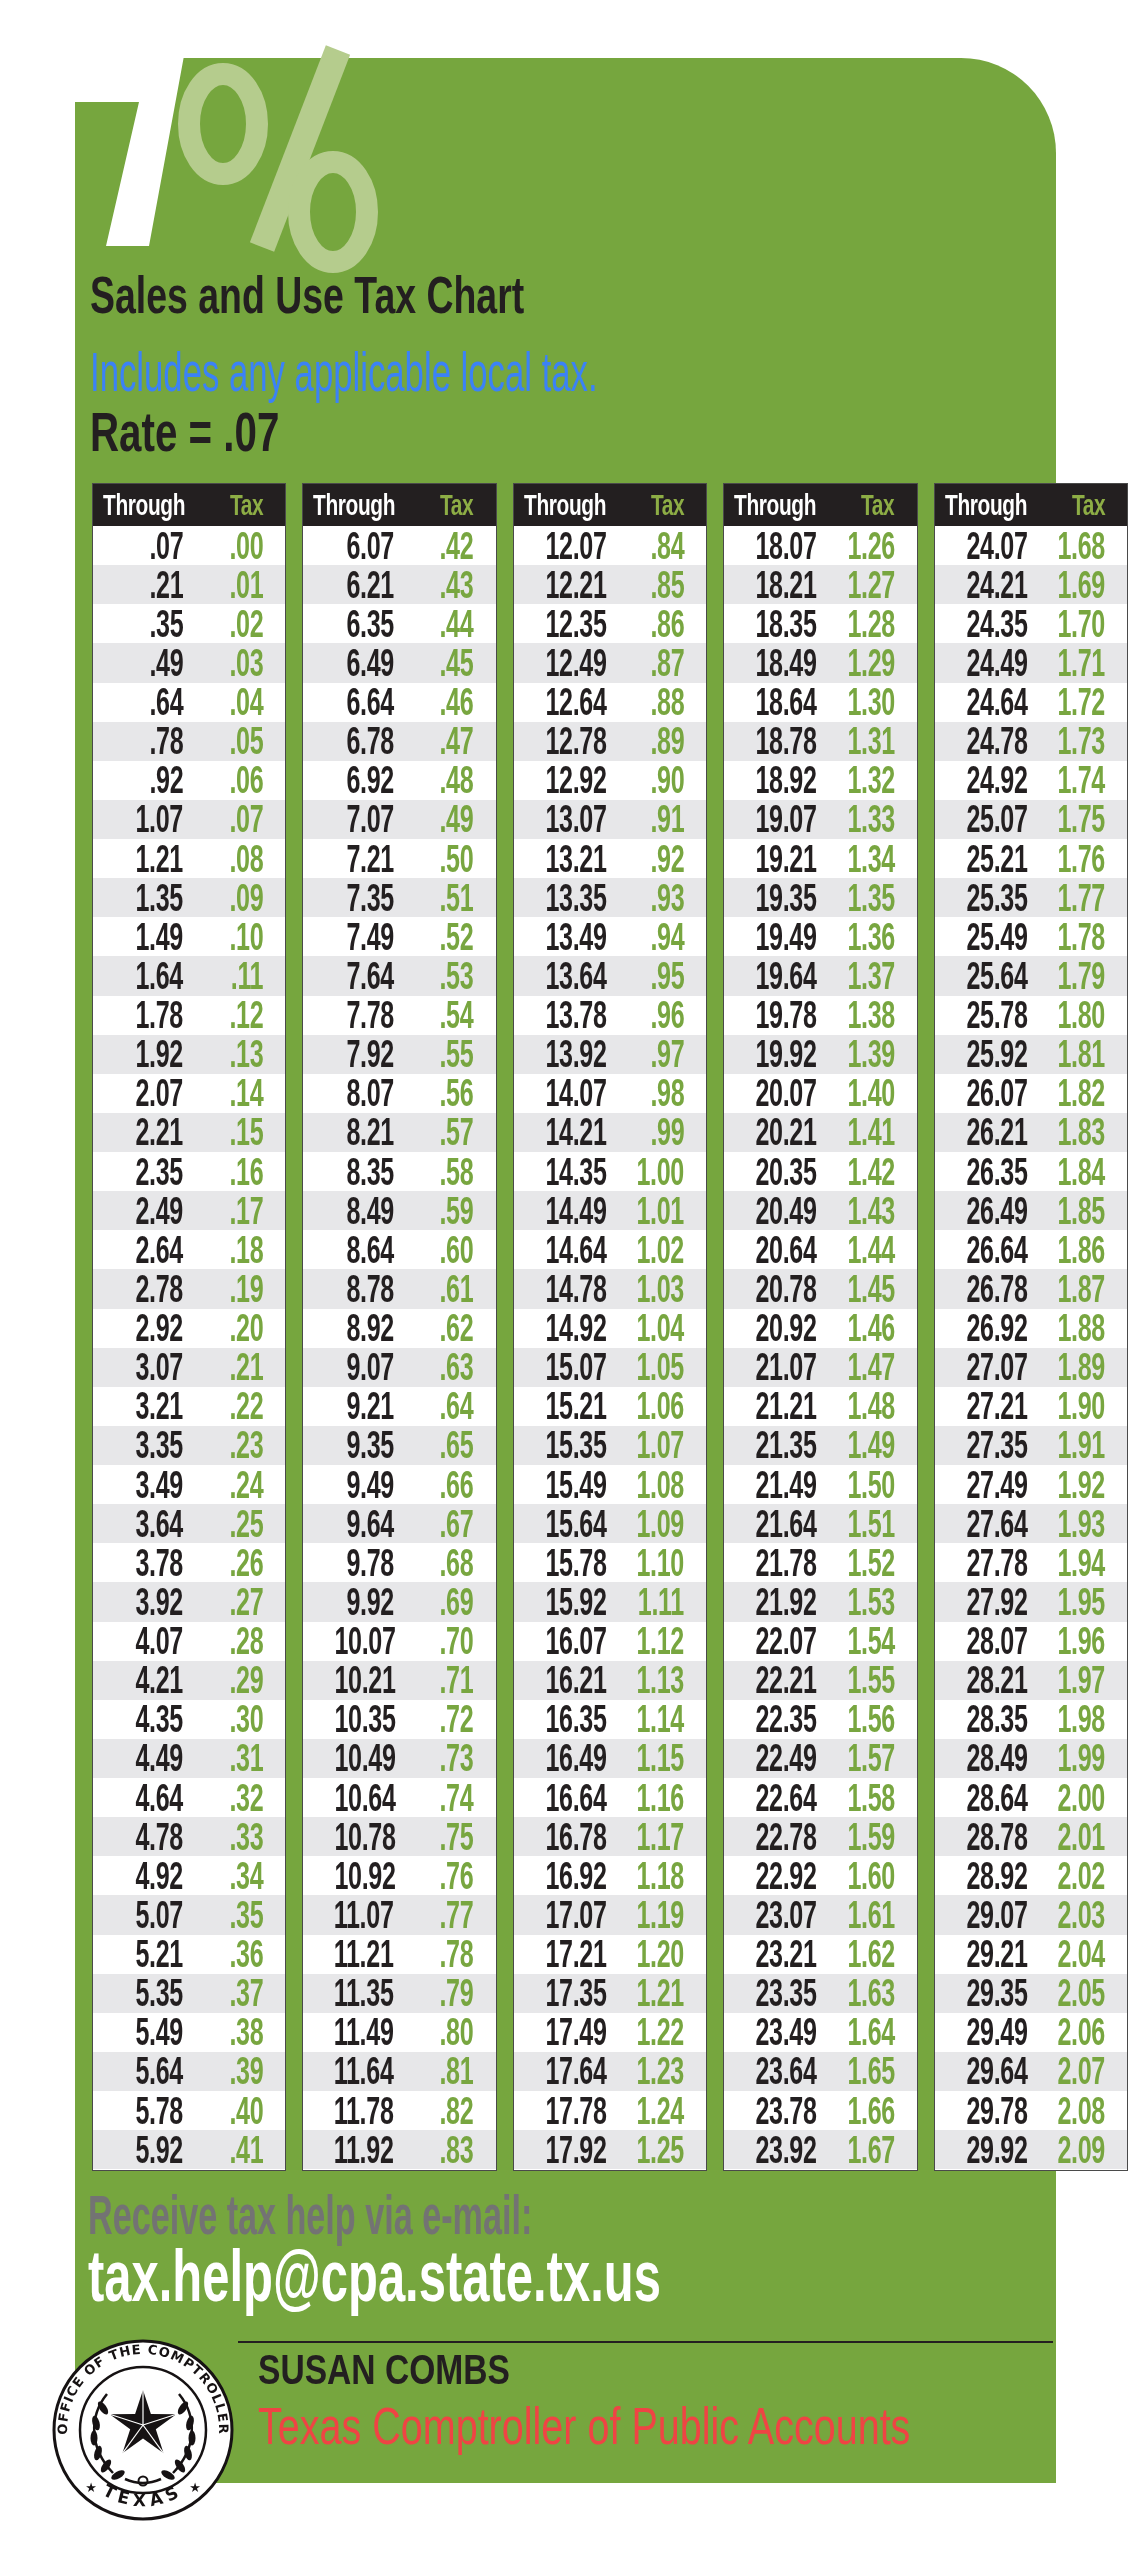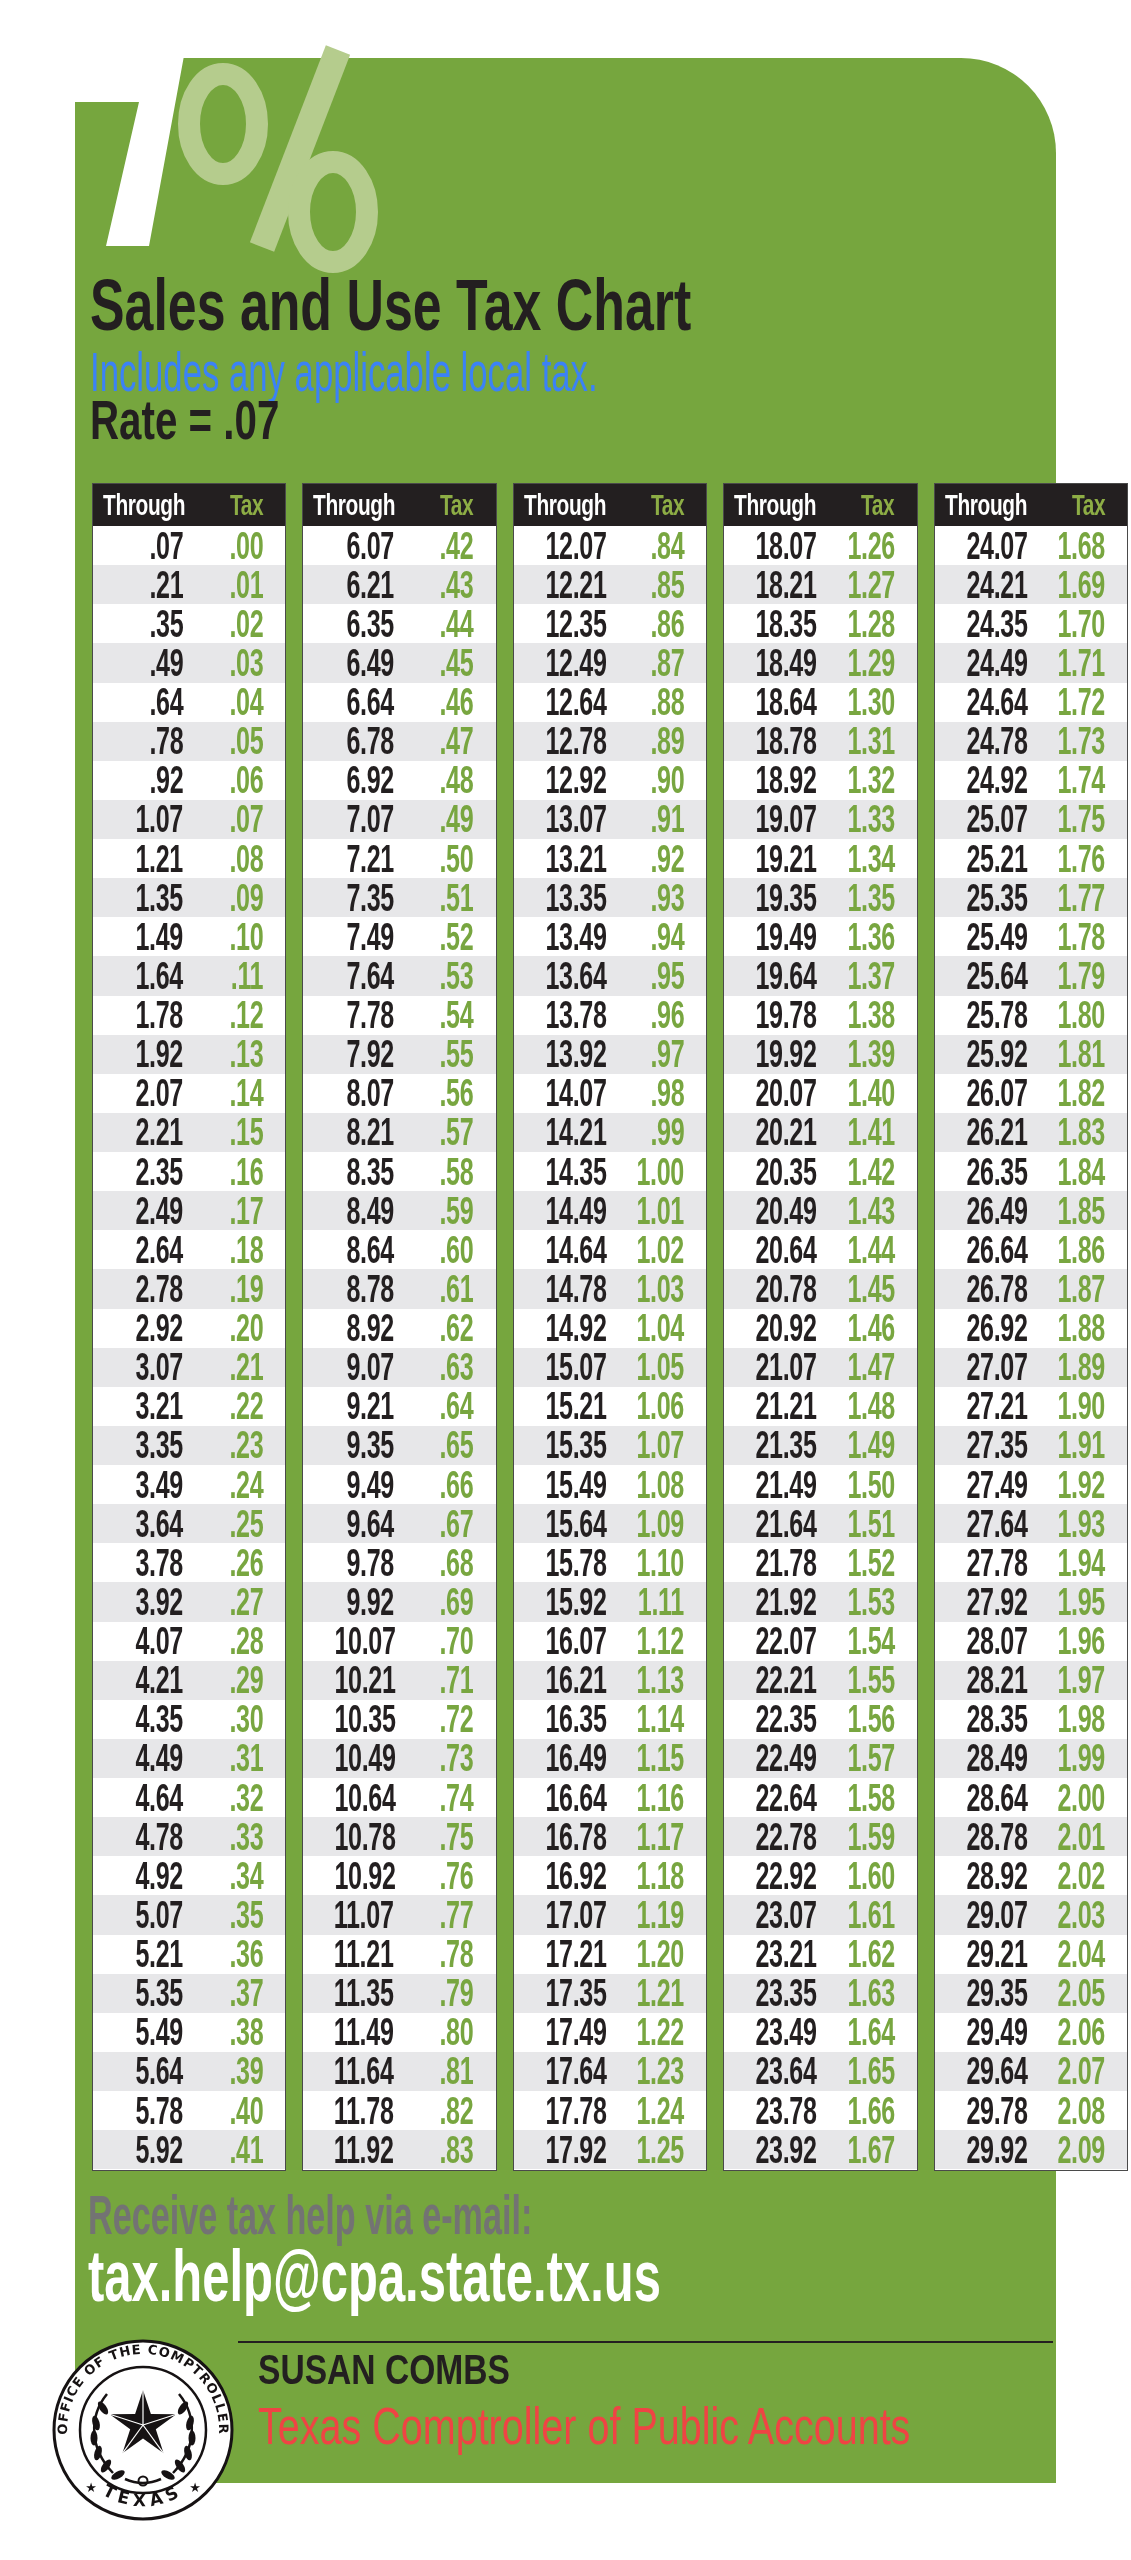--- a/index.html
+++ b/index.html
@@ -7,25 +7,25 @@
     width:1131px;height:2560px;position:relative;background:#ffffff;overflow:hidden;
     font-family:"Liberation Sans","DejaVu Sans",sans-serif;
   }
   .card{
     position:absolute;left:75px;top:58px;width:981px;height:2425px;
     background:#76a63e;border-top-right-radius:95px;
   }
   .brand-svg{position:absolute;left:0;top:0;}
   .abs{position:absolute;line-height:1;white-space:nowrap;}
   .cond{display:inline-block;transform-origin:0 50%;}
-  .title-line{left:90px;top:269px;font-size:72px;font-weight:bold;color:#231f20;}
+  .title-line{left:90px;top:269px;font-size:52px;font-weight:bold;color:#231f20;}
   .title-line .cond{transform:scaleX(.72);}
   .subtitle-line{left:90px;top:344px;font-size:56px;font-weight:400;color:#3b82f6;}
   .subtitle-line .cond{transform:scaleX(.62);}
-  .rate-line{left:90px;top:392px;font-size:56px;font-weight:bold;color:#231f20;}
+  .rate-line{left:90px;top:404px;font-size:56px;font-weight:bold;color:#231f20;}
   .rate-line .cond{transform:scaleX(.72);}
   
   #tables{
     position:absolute;left:92px;top:483px;width:954px;height:1688px;
     display:flex;gap:16px;align-items:flex-end;
   }
   .tax-table{
     flex:1;height:1688px;box-sizing:border-box;background:#ffffff;
     border:1px solid #4a4a4a;display:flex;flex-direction:column;
   }

